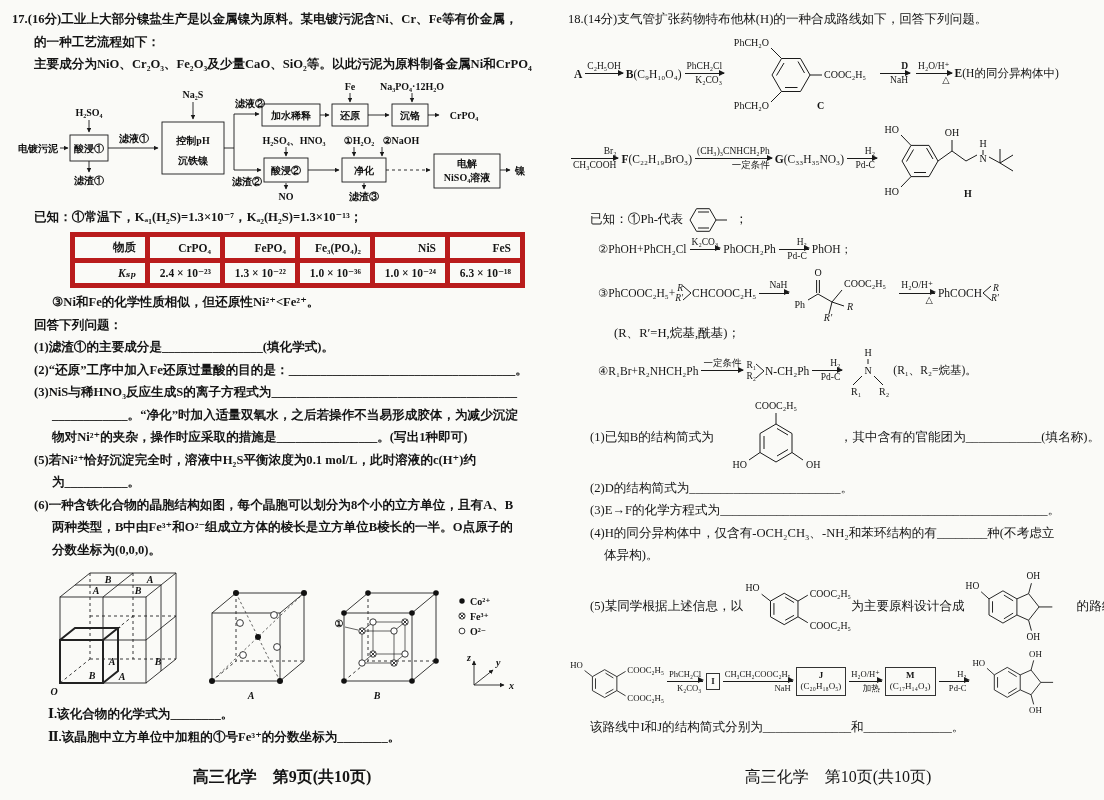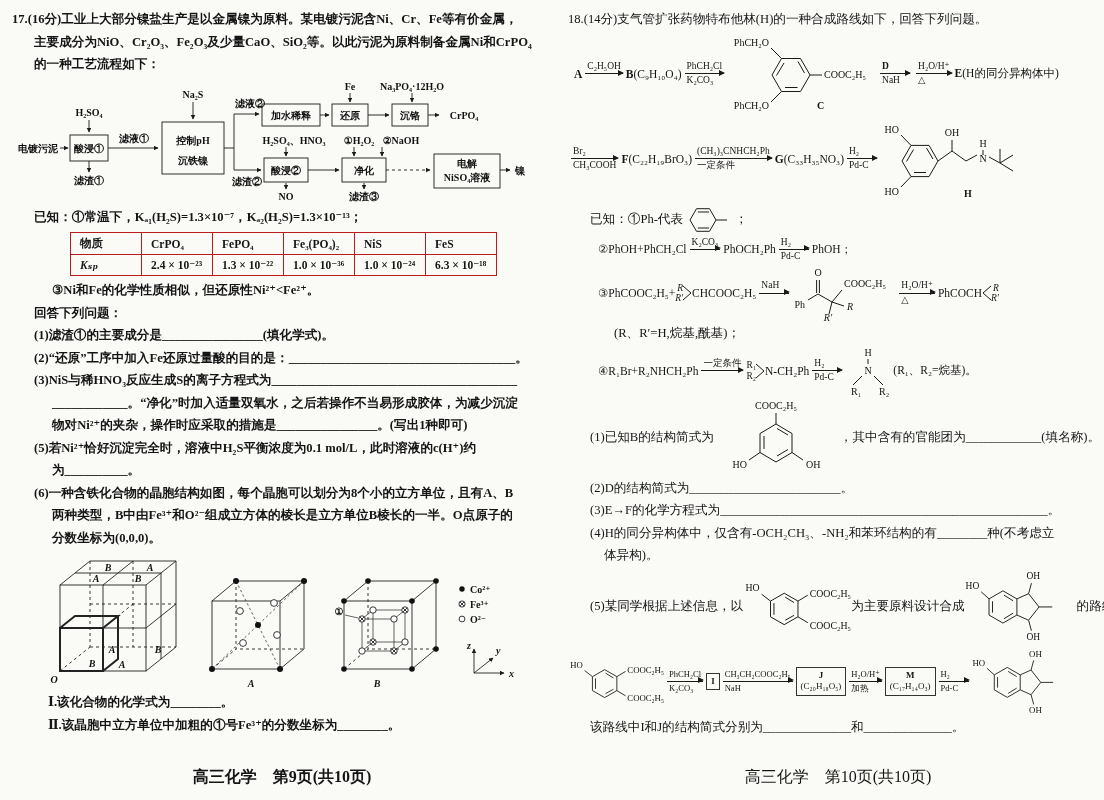--- a/index.html
+++ b/index.html
@@ -4,45 +4,45 @@
 <style>
   html,body{margin:0;padding:0;}
   body{width:1104px;height:800px;background:#fafaf7;color:#151515;
        font-family:"Liberation Serif","DejaVu Serif",serif;position:relative;overflow:hidden;}
   .page{position:absolute;top:8px;width:540px;height:786px;overflow:hidden;}
   #pageL{left:12px;font-weight:bold;} #pageR{left:568px;}
   .ln{font-size:12.6px;line-height:22.5px;white-space:nowrap;}
   .in1{padding-left:22px}.in2{padding-left:40px}.in3{padding-left:36px}
   .footer{position:absolute;bottom:6px;width:100%;text-align:center;font-size:16px;}
   table.ksp{border-collapse:collapse;margin:4px 0 3px 58px;font-size:11.5px;}
-  .ksp td{border:1px solid #b91c1c;padding:3px 9px;text-align:left;min-width:52px;}
+  .ksp td{border:5px solid #b91c1c;padding:3px 9px;text-align:right;min-width:52px;}
   .flex{display:flex;align-items:center;}
   .bold{font-weight:bold;}
   .rt{font-size:11.5px;white-space:nowrap;}
-  .arr{display:inline-flex;flex-direction:column;align-items:flex-start;margin:0 3px;}
+  .arr{display:inline-flex;flex-direction:column;align-items:flex-end;margin:0 3px;}
   .arr .at,.arr .ab{font-size:9.5px;line-height:1.2;white-space:nowrap;padding:0 2px;}
   .arr .ab:empty::before,.arr .at:empty::before{content:"\00a0";}
   .arr .sh{align-self:stretch;height:1px;background:#1a1a1a;position:relative;margin:1px 0;min-width:30px;}
   .arr .sh::after{content:"";position:absolute;right:-1px;top:-3.5px;width:0;height:0;
      border-left:6px solid #1a1a1a;border-top:3.5px solid transparent;border-bottom:3.5px solid transparent;}
   .sm .at,.sm .ab{font-size:8.6px;}
   .stk{display:inline-flex;flex-direction:column;align-items:flex-end;font-size:9.5px;line-height:1.1;}
   .rbox{border:1px solid #333;font-size:9px;padding:2px 4px;text-align:center;line-height:1.25;white-space:nowrap;}
   svg{overflow:visible;}
   svg text{font-family:"Liberation Serif","DejaVu Serif",serif;fill:#111;font-size:10px;}
   .it{font-style:italic;}
   .mt2{margin-top:2px}
 </style>
 </head>
 <body>
 
 <div class="page" id="pageL">
   <div class="ln">17.(16分)工业上大部分镍盐生产是以金属镍为原料。某电镀污泥含Ni、Cr、Fe等有价金属，</div>
+  <div class="ln in1">的一种工艺流程如下：</div>
   <div class="ln in1">主要成分为NiO、Cr₂O₃、Fe₂O₃及少量CaO、SiO₂等。以此污泥为原料制备金属Ni和CrPO₄</div>
-  <div class="ln in1">的一种工艺流程如下：</div>
 
   <svg width="524" height="126" viewBox="0 0 524 126" style="display:block;margin:2px 0 2px 2px">
     <defs>
       <marker id="fm" markerWidth="7" markerHeight="7" refX="4.5" refY="2.5" orient="auto">
         <path d="M0,0 L5,2.5 L0,5 Z" fill="#1a1a1a"></path>
       </marker>
     </defs>
     <g stroke="#1a1a1a" stroke-width="0.9" fill="none">
       <line x1="46" y1="70" x2="54" y2="70" marker-end="url(#fm)"></line>
       <rect x="56" y="57" width="38" height="26"></rect>

